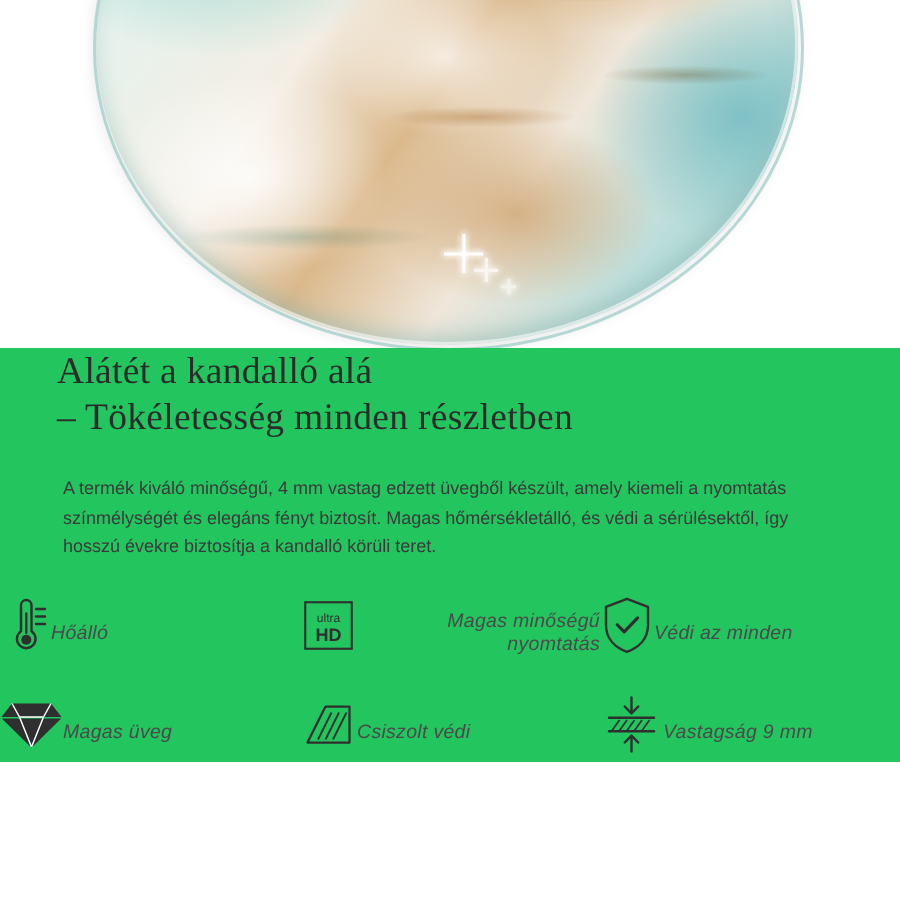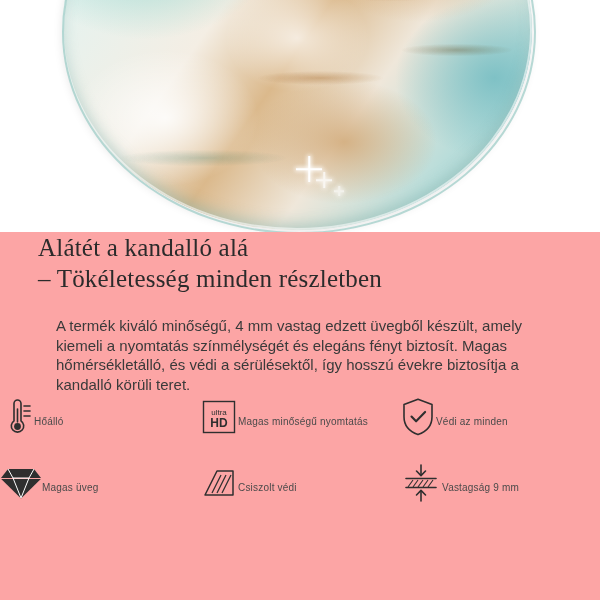--- a/index.html
+++ b/index.html
@@ -11,22 +11,22 @@
     height: 600px;
     background: #ffffff;
     font-family: "Liberation Sans", sans-serif;
     overflow: hidden;
     position: relative;
   }
 
   .page {
     position: relative;
     width: 600px;
-    height: 600px;
-    background: #fca5a5;
+    height: 508px;
+    background: #22c55e;
   }
 
   
   .hero {
     position: absolute;
     left: 0;
     top: 0;
     width: 600px;
     height: 232px;
     overflow: hidden;
@@ -112,22 +112,22 @@
     font-weight: 400;
     font-size: 25px;
     line-height: 31px;
     color: #2b2b2b;
     letter-spacing: 0.2px;
   }
   .headline .line2 { display: block; }
 
   .paragraph {
     margin: 22px 0 0 0;
-    padding: 0 56px;
-    font-size: 15px;
+    padding: 0 42px;
+    font-size: 12px;
     line-height: 19.5px;
     color: #3a3a3a;
     max-width: 524px;
   }
 
   
   .features {
     position: absolute;
     left: 0;
     top: 395px;
@@ -143,24 +143,25 @@
     justify-content: flex-start;
   }
   .feature .glyph {
     height: 44px;
     display: flex;
     align-items: center;
     justify-content: center;
   }
   .feature .caption {
     margin-top: 8px;
-    font-size: 10px;
+    font-size: 13px;
     color: #4a4a4a;
-    text-align: center;
+    text-align: right;
     letter-spacing: 0.2px;
+    font-style: italic;
   }
   svg { display: block; }
 </style>
 </head>
 <body>
 
 <div class="page">
 
   <div class="hero">
     <div class="plate">

